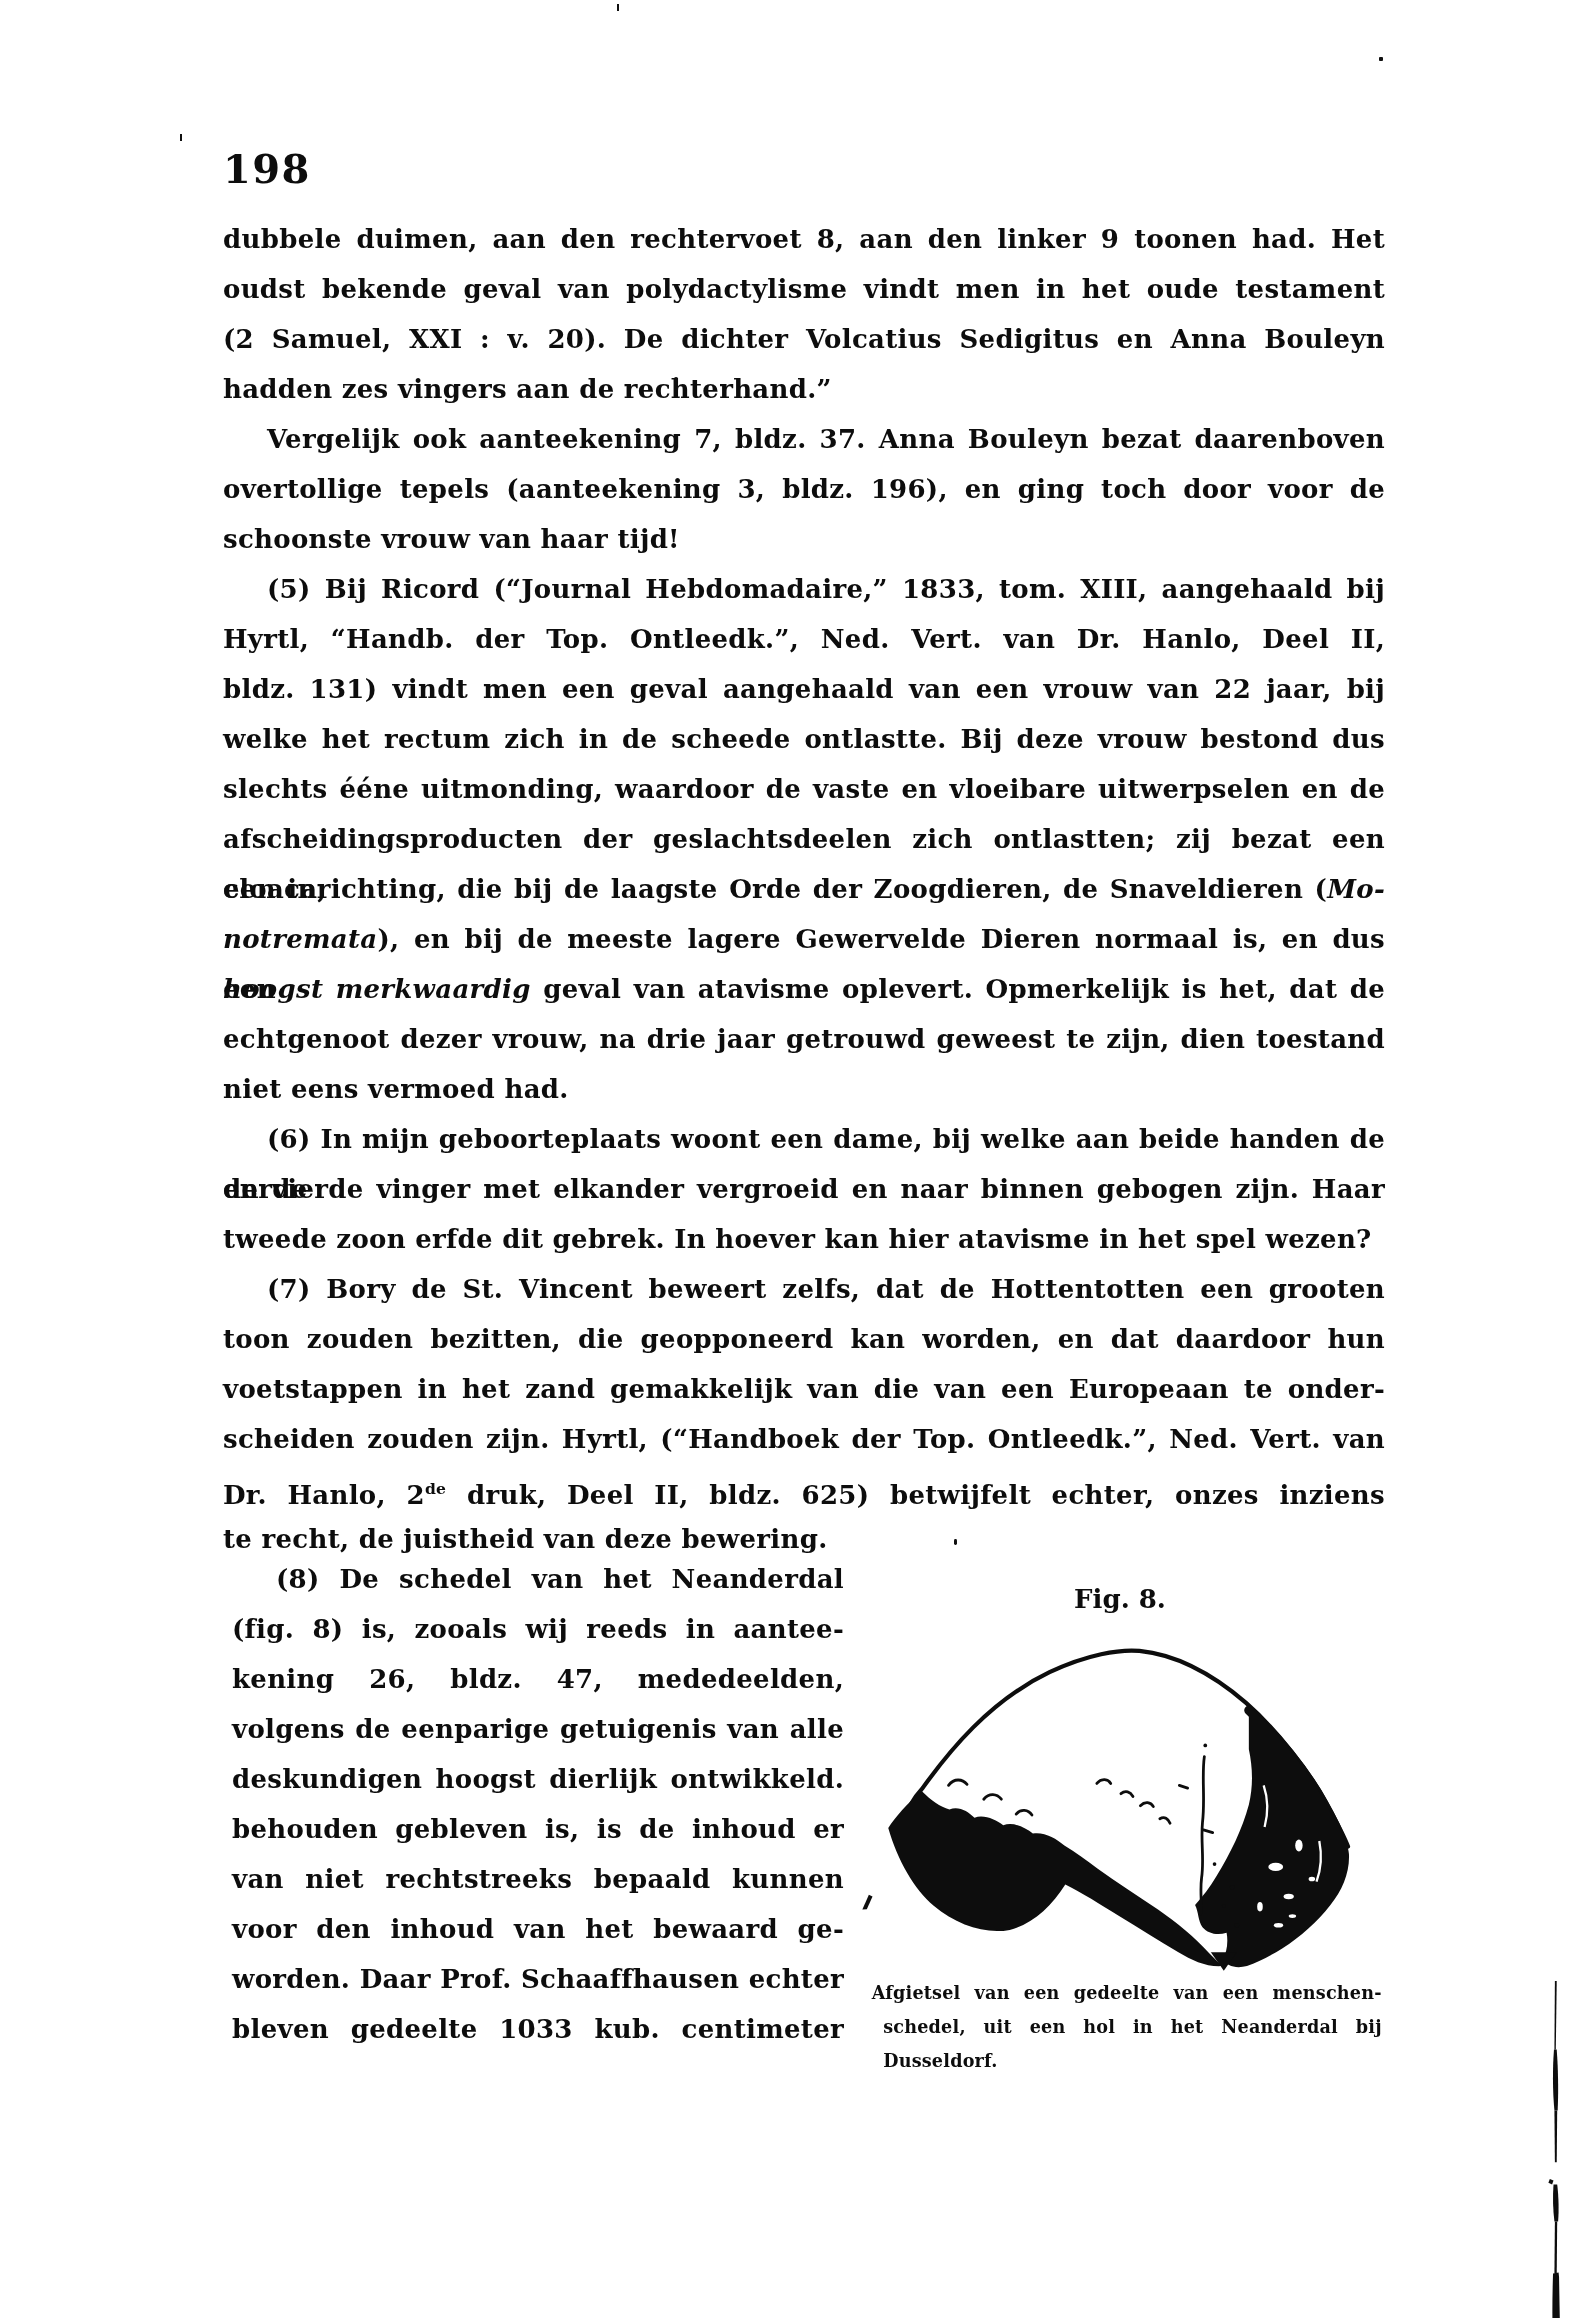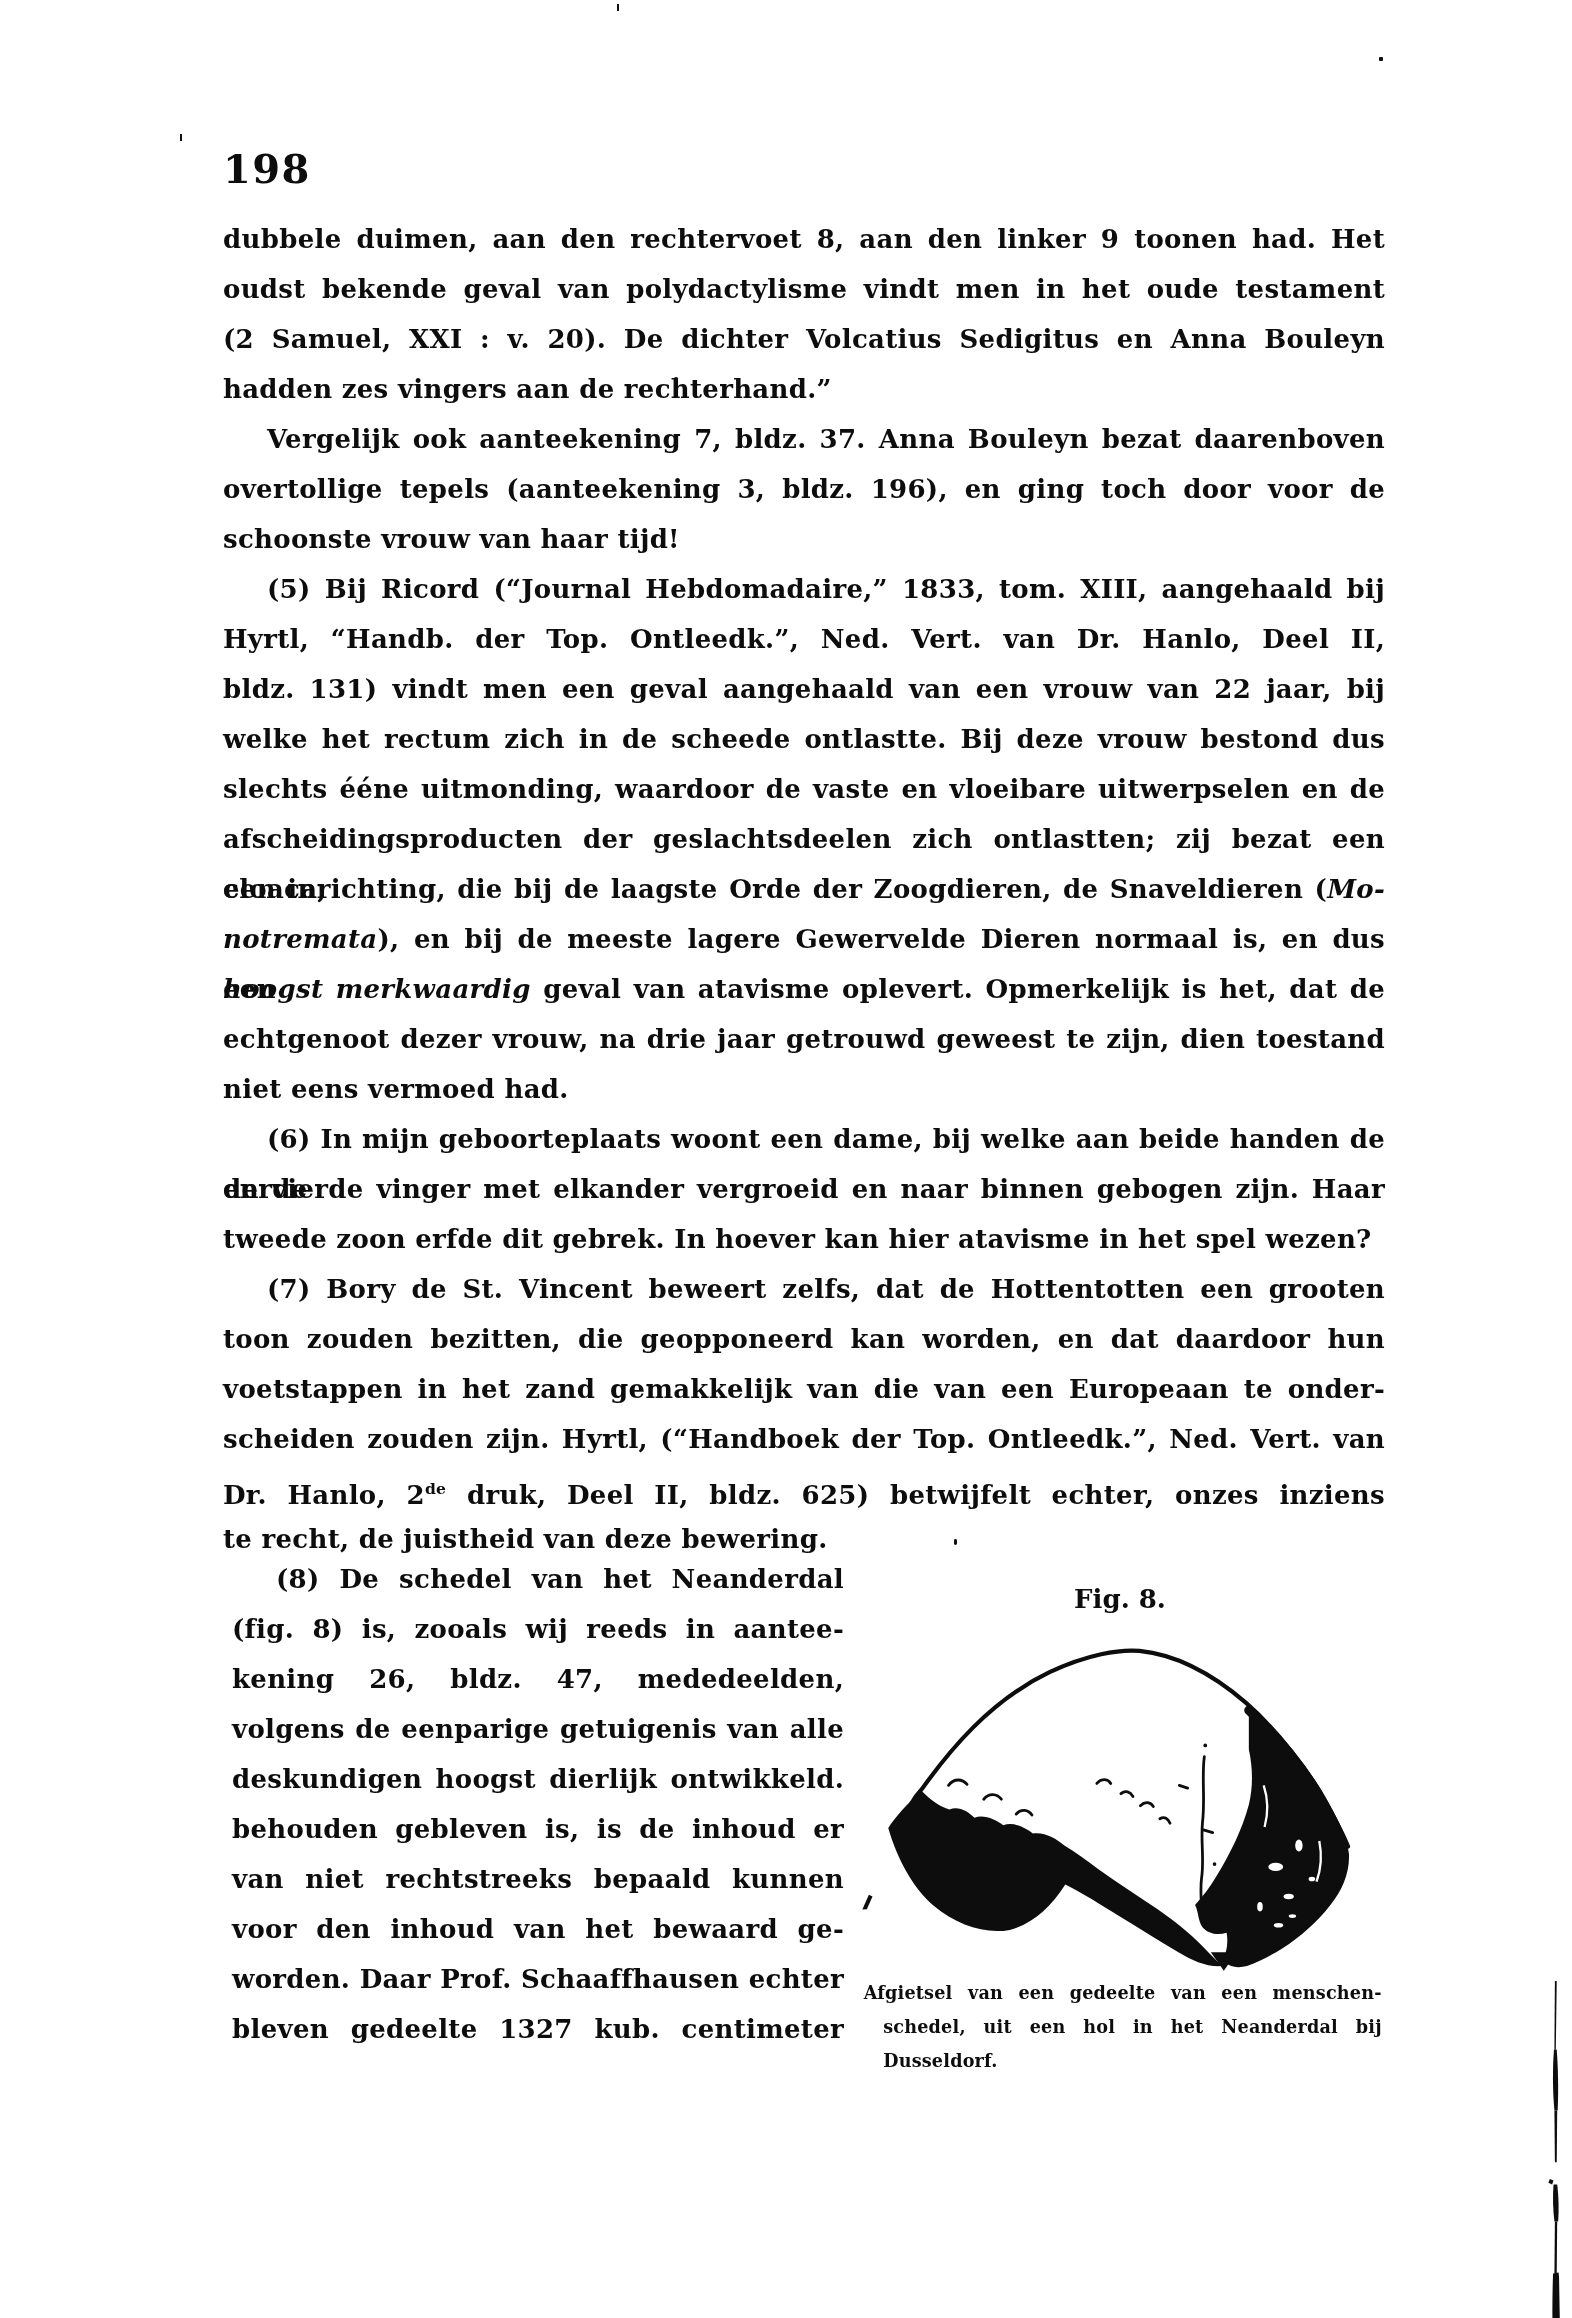--- a/index.html
+++ b/index.html
@@ -92,21 +92,21 @@
   <div id="narrow-text">
       <div class="tline just" style="text-indent: 44px;"><span>(8) De schedel van het Neanderdal</span></div>
       <div class="tline just"><span>(fig. 8) is, zooals wij reeds in aantee-</span></div>
       <div class="tline just"><span>kening 26, bldz. 47, mededeelden,</span></div>
       <div class="tline just"><span>volgens de eenparige getuigenis van alle</span></div>
       <div class="tline just"><span>deskundigen hoogst dierlijk ontwikkeld.</span></div>
       <div class="tline just"><span>behouden gebleven is, is de inhoud er</span></div>
       <div class="tline just"><span>van niet rechtstreeks bepaald kunnen</span></div>
       <div class="tline just"><span>voor den inhoud van het bewaard ge-</span></div>
       <div class="tline just"><span>worden. Daar Prof. Schaaffhausen echter</span></div>
-      <div class="tline just"><span>bleven gedeelte 1327 kub. centimeter</span></div>
+      <div class="tline just"><span>bleven gedeelte 1033 kub. centimeter</span></div>
     </div>
 
   <div id="figure-block">
     <div id="fig-label">Fig. 8.</div>
 
     <svg id="skull-svg" viewBox="0 0 1040 700" xmlns="http://www.w3.org/2000/svg">
 
       <path d="M 62 430 C 44 398, 54 350, 94 306 C 150 228, 238 118, 368 56 C 448 18, 520 6, 562 10
                C 642 18, 722 62, 792 122 C 860 182, 930 272, 966 340 C 988 380, 1004 410, 1012 432" fill="none" stroke="#0d0d0d" stroke-width="9" stroke-linecap="round"></path>
 
@@ -153,21 +153,21 @@
           <ellipse cx="822" cy="562" rx="6" ry="10"></ellipse>
         <ellipse cx="892" cy="582" rx="8" ry="4"></ellipse>
       </g>
       <g fill="none" stroke="#ffffff" stroke-width="5">
         <path d="M 830 300 C 840 330, 840 360, 832 390"></path>
         <path d="M 950 420 C 956 450, 954 480, 944 508"></path>
       </g>
     </svg>
 
     <div id="fig-caption">
-        <div class="cline just" style="padding-left: 0px;">Afgietsel van een gedeelte van een menschen-</div>
+        <div class="cline just" style="padding-left: 0px; margin-left: 8px;">Afgietsel van een gedeelte van een menschen-</div>
         <div class="cline just" style="padding-left: 19.5px;">schedel, uit een hol in het Neanderdal bij</div>
         <div class="cline" style="padding-left: 19.5px;">Dusseldorf.</div>
       </div>
   </div>
 
   <svg id="edge-streak" viewBox="0 0 44 910" xmlns="http://www.w3.org/2000/svg">
     <g fill="#0d0d0d">
       <path d="M 17 0 L 21 0 L 19 148 L 16 148 Z"></path>
       <path d="M 15 148 C 12 188, 12 238, 16 280 L 23 280 C 25 238, 24 188, 21 148 Z"></path>
       <path d="M 16 280 L 22 280 L 21 392 L 17 392 Z"></path>

